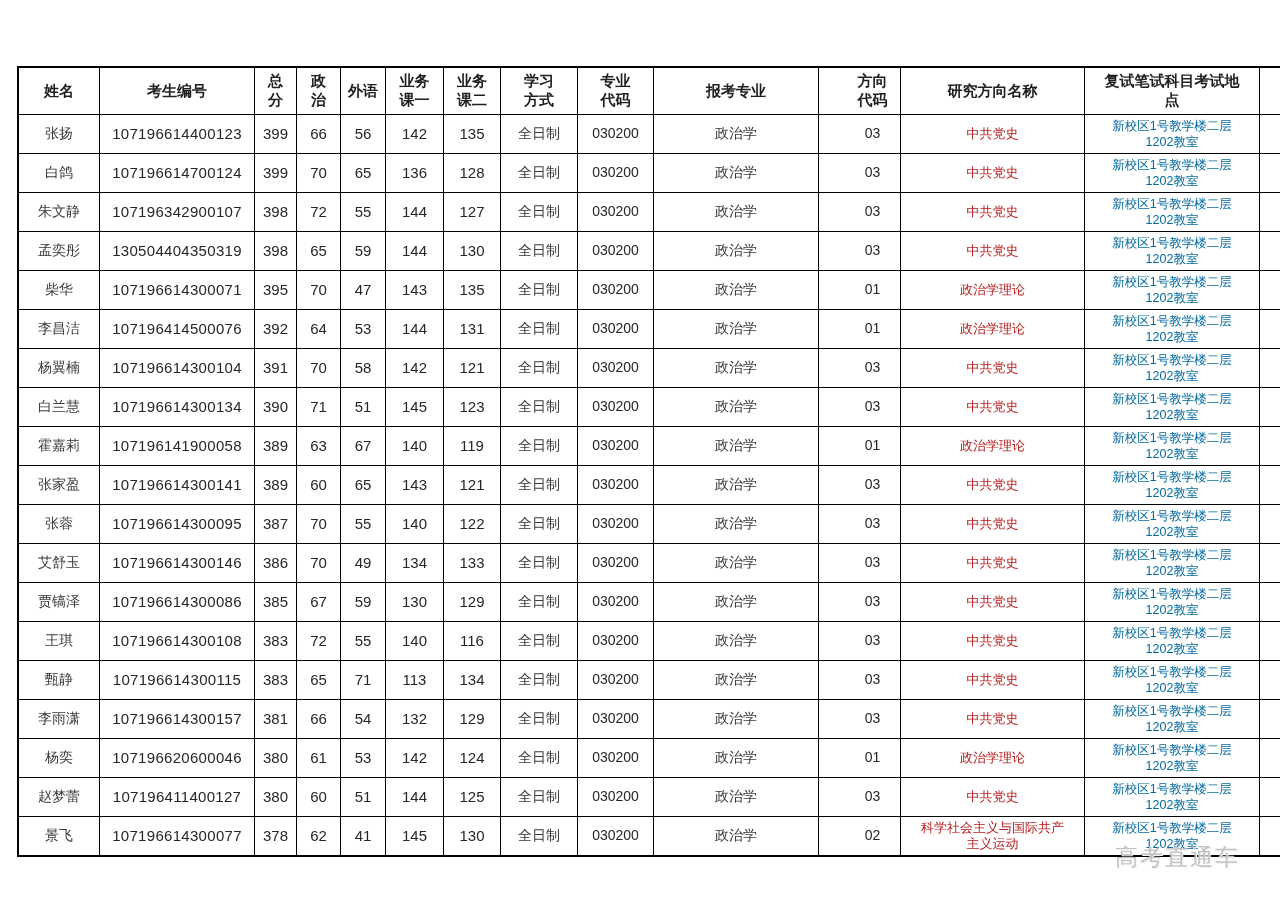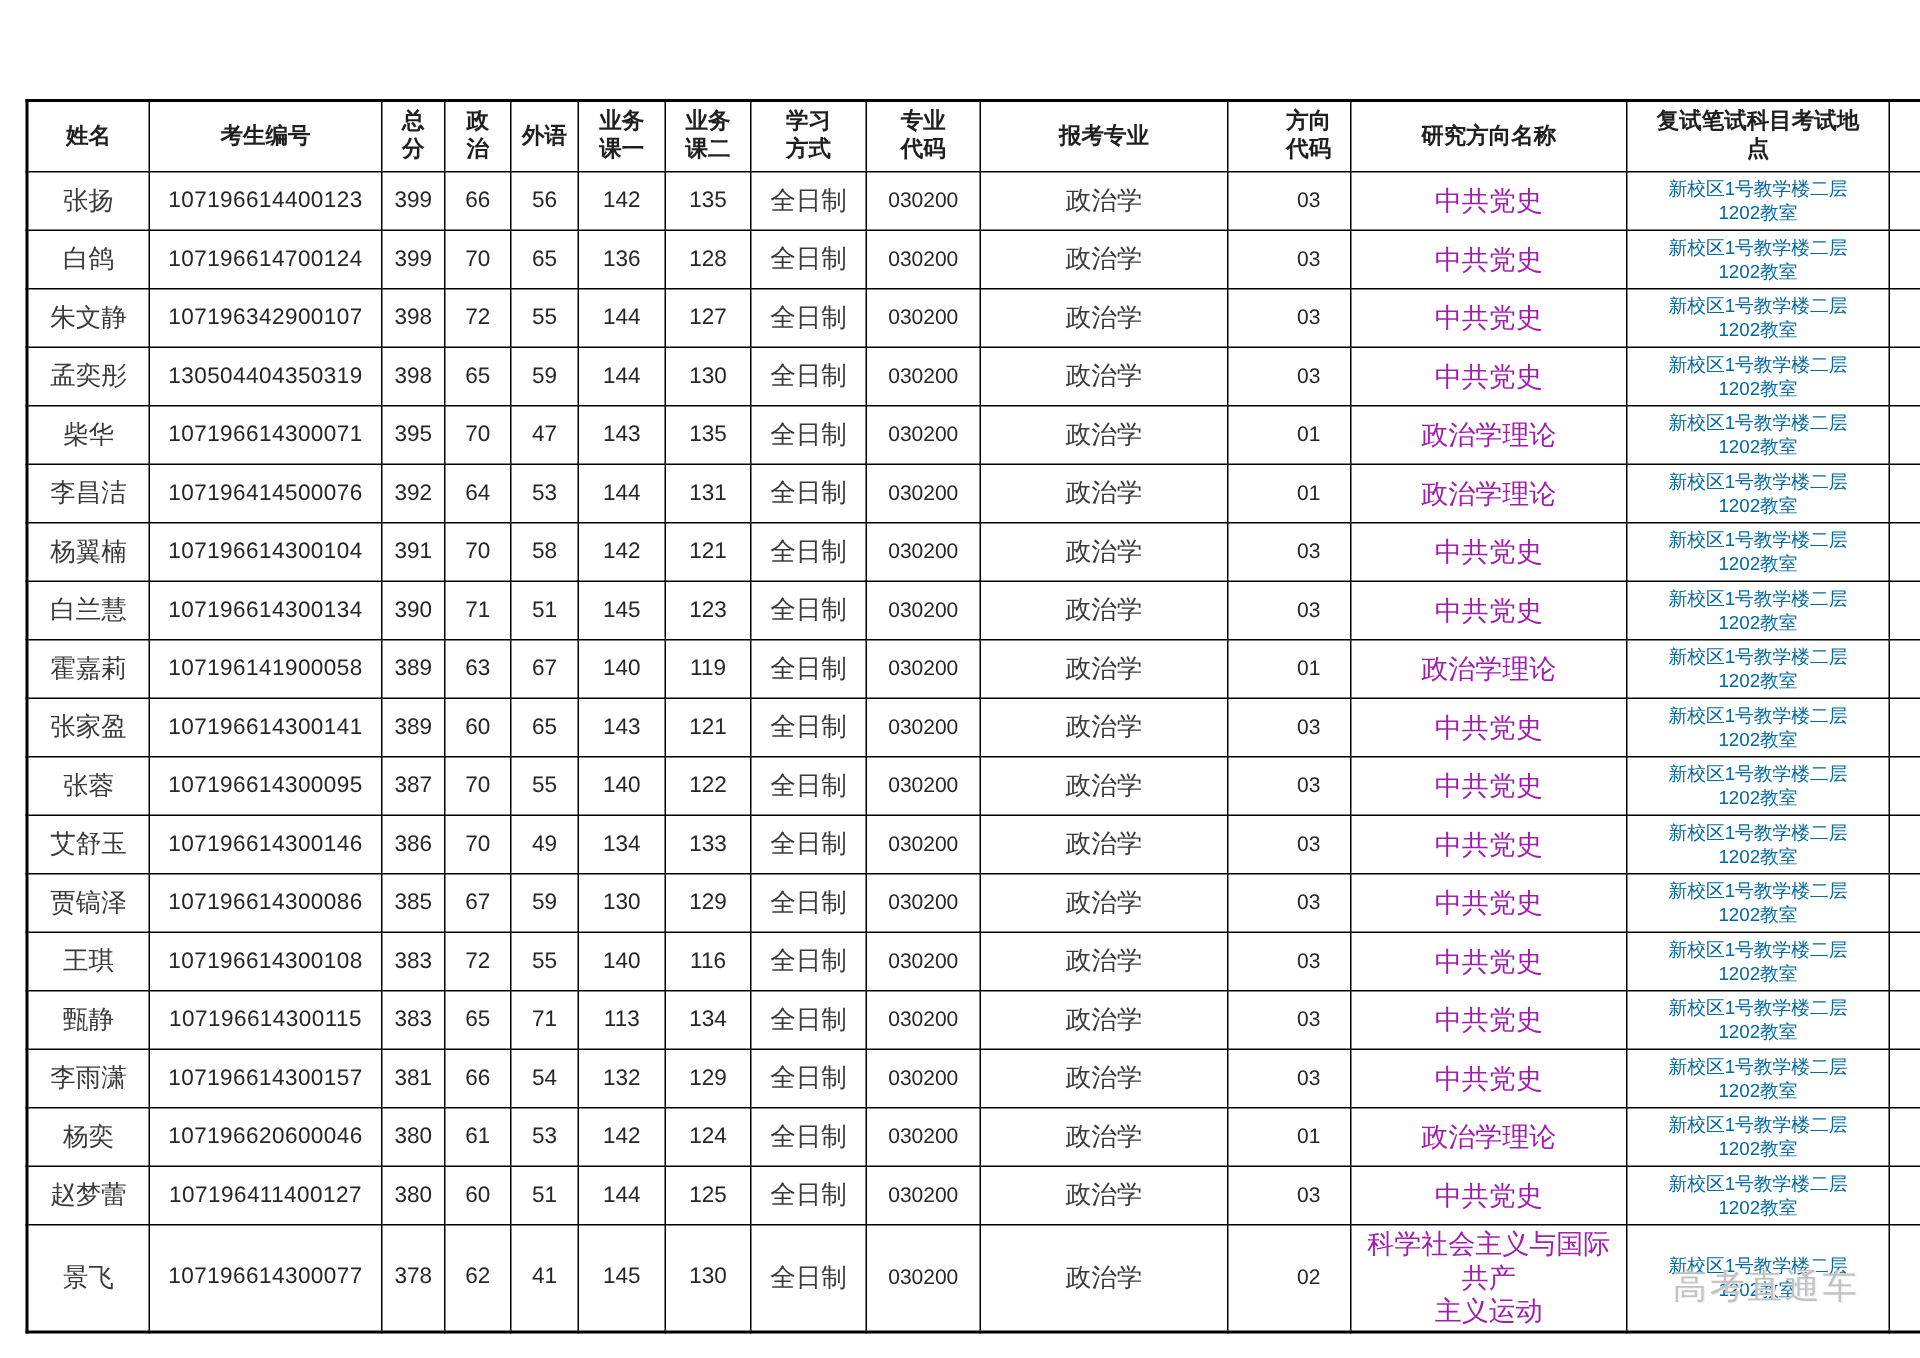--- a/index.html
+++ b/index.html
@@ -57,22 +57,22 @@
   .c8 { width: 71px; }
   .c9 { width: 160px; }
   .c10 { width: 51px; padding-left: 28px; }
   .c11 { width: 179px; }
   .c12 { width: 170px; }
   .c13 { width: 95px; }
   
   td.col-candidate-id { font-size: 15px; letter-spacing: 0.3px; }
   td.col-total-score, td.col-politics, td.col-foreign-language,
   td.col-course-one, td.col-course-two { font-size: 15px; }
-  td.col-name, td.col-study-mode, td.col-major { font-size: 17px; color: #3a3a3a; }
-  td.col-direction-name { font-size: 18px; color: #a21caf; }
+  td.col-name, td.col-study-mode, td.col-major { font-size: 14px; color: #3a3a3a; }
+  td.col-direction-name { font-size: 13px; color: #b91c1c; }
   td.col-exam-location {
     font-size: 12.5px;
     color: #0369a1;
     line-height: 1.3;
   }
   .watermark {
     position: absolute;
     right: 40px;
     bottom: 32px;
     font-size: 23px;

